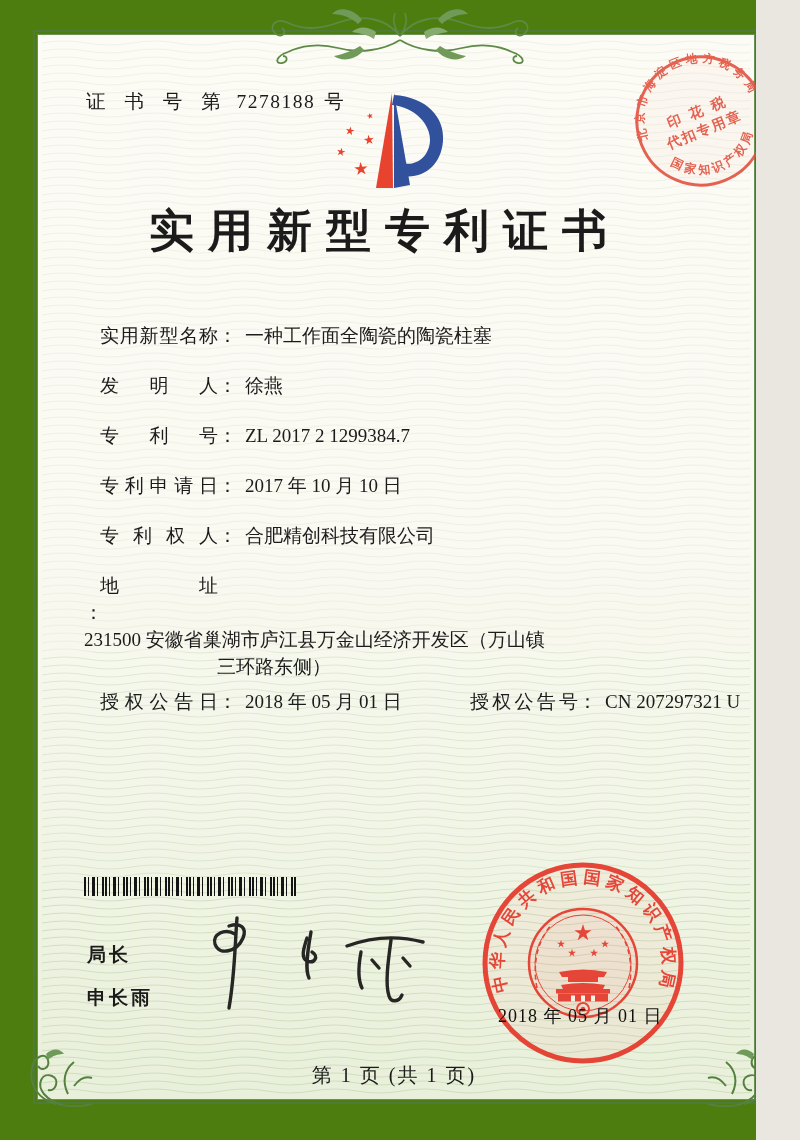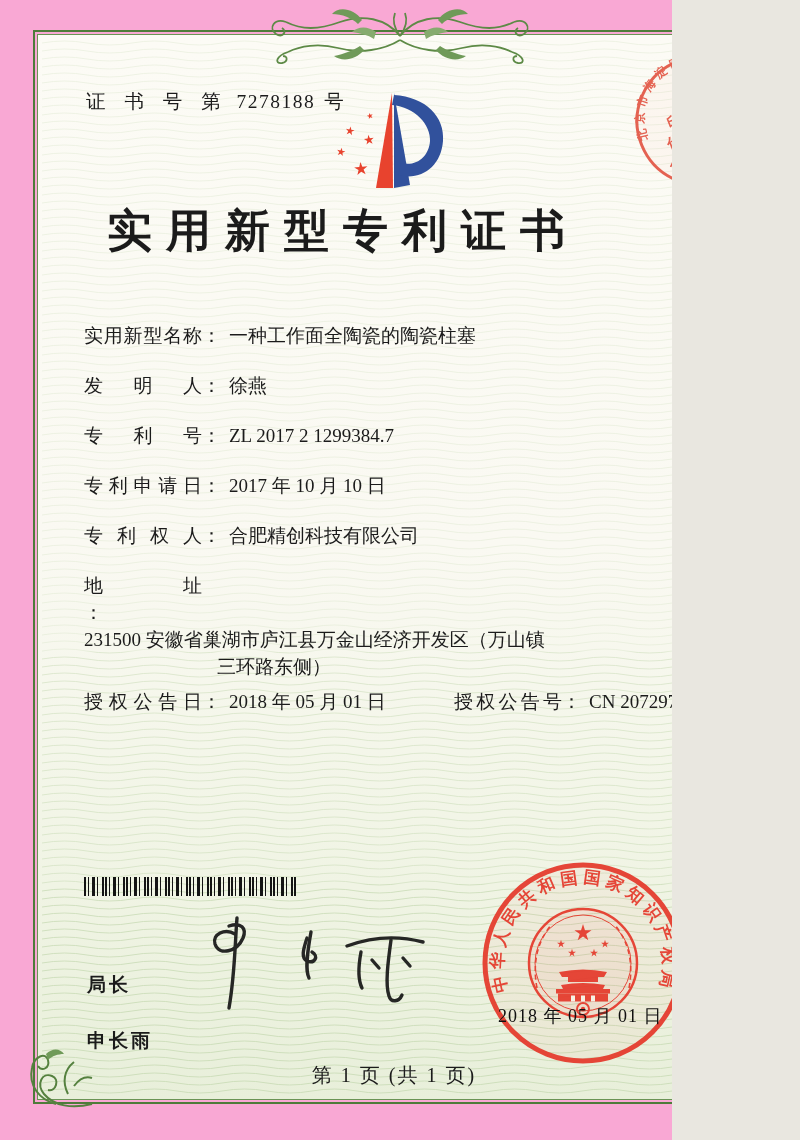--- a/index.html
+++ b/index.html
@@ -1,36 +1,36 @@
 <!DOCTYPE html>
 <html><head>
 <meta charset="utf-8">
 <style>
   html,body{margin:0;padding:0;background:#e9e7e0;}
-  .page{position:relative;width:672px;height:1140px;background:#f9a8d4;overflow:hidden;
+  .page{position:relative;width:756px;height:1140px;background:#4d7c0f;overflow:hidden;
         font-family:"Liberation Serif","DejaVu Serif",serif;color:#1b1b1b;}
   
   .frame{position:absolute;left:33px;top:30px;width:722px;height:1070px;border:2.5px solid #4e7b3a;z-index:1;}
   .frame-inner{position:absolute;inset:2px;border:1px solid #6a9455;
         background:linear-gradient(180deg,#fcfbf5 0%,#faf9f2 48%,#f0f4e4 80%,#e8efda 100%);}
   .waves{position:absolute;inset:4px;width:calc(100% - 8px);height:calc(100% - 8px);}
   
   .certno{position:absolute;left:86px;top:88px;font-size:19.5px;z-index:3;}
   .certno .sp{letter-spacing:7px;}
   .certno .num{letter-spacing:1.5px;padding:0 4px;}
   
   .logo{position:absolute;left:328px;top:90px;z-index:3;}
   
   .title{position:absolute;left:0;right:0;top:201px;text-align:center;font-size:45px;font-weight:bold;
          letter-spacing:14px;text-indent:14px;z-index:3;}
   
   .fields{position:absolute;left:84px;top:322px;width:660px;font-size:19px;z-index:3;}
   .frow{display:flex;margin-bottom:23px;line-height:27px;}
   .frow.tight{margin-bottom:0;flex-direction:column;}
-  .flabel{display:inline-block;width:118px;text-align:justify;text-align-last:justify;flex:none;}
+  .flabel{display:inline-block;width:118px;text-align:justify;text-align-last:justify;flex:none;margin-left:16px;}
   .fcolon{flex:none;margin-right:8px;}
   .fvalue{flex:1;}
   .addr2{margin-left:133px;line-height:27px;margin-bottom:8px;}
   .grant-row{display:flex;line-height:27px;}
   .grant-left{display:flex;width:370px;flex:none;}
   .grant-right{display:flex;}
   .flabel.short{width:108px;}
   
   .paras{position:absolute;left:84px;top:660px;width:658px;font-size:17.6px;line-height:31.6px;z-index:3;text-align:justify;}
   .paras p{margin:0;text-indent:2em;}
@@ -38,21 +38,21 @@
   .barcode{position:absolute;left:84px;top:877px;width:214px;height:19px;z-index:3;
     background-image:repeating-linear-gradient(90deg,
       #141414 0 2px,transparent 2px 4px,
       #141414 4px 5px,transparent 5px 8px,
       #141414 8px 11px,transparent 11px 13px,
       #141414 13px 14px,transparent 14px 18px,
       #141414 18px 20px,transparent 20px 21px);}
   
   .issuer{position:absolute;left:87px;top:942px;z-index:5;font-family:"Liberation Sans","DejaVu Sans",sans-serif;
           font-weight:bold;font-size:19px;}
-  .issuer .line{margin-bottom:17px;letter-spacing:3px;margin-top:30px;}
+  .issuer .line{margin-bottom:17px;letter-spacing:3px;}
   .signature{position:absolute;left:195px;top:912px;z-index:5;}
   
   .seal{position:absolute;left:476px;top:856px;z-index:4;}
   .seal-date{position:absolute;left:498px;top:1004px;z-index:6;font-size:18px;letter-spacing:1px;color:#101010;}
   
   .taxstamp{position:absolute;left:620px;top:40px;z-index:8;}
   
   .footer{position:absolute;left:33px;top:1062px;width:722px;text-align:center;font-size:20px;
           letter-spacing:2px;z-index:3;}
   

